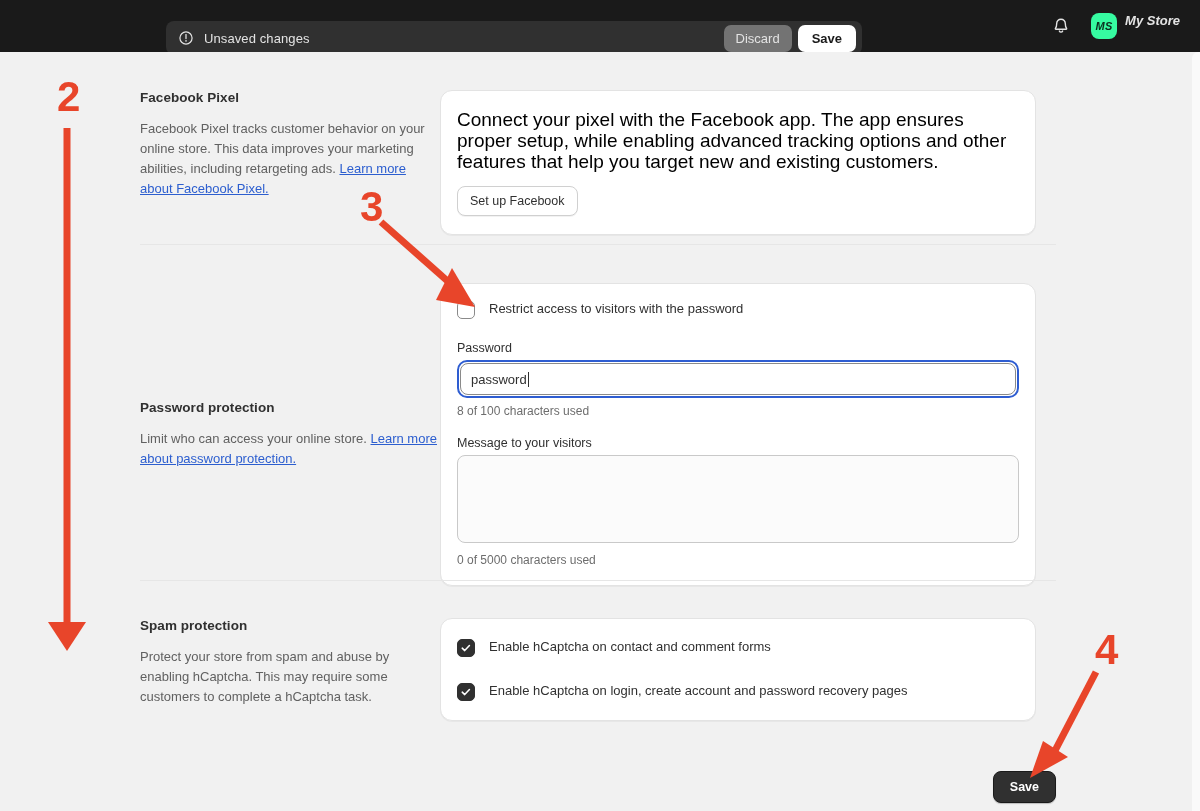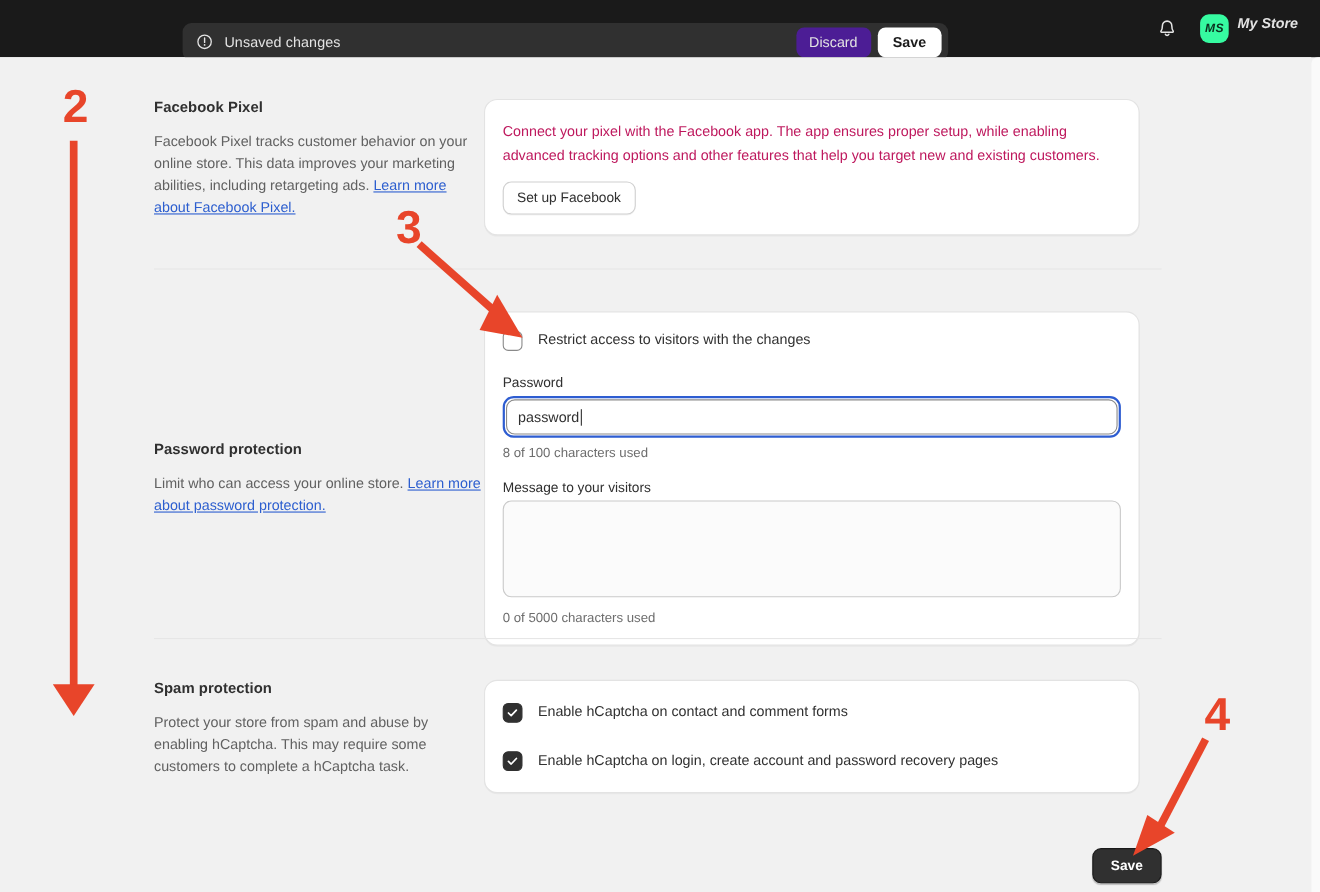--- a/index.html
+++ b/index.html
@@ -26,21 +26,21 @@
     display: flex; align-items: center;
     padding: 0 6px 0 12px;
     margin-top: 12px;
   }
   .warn-icon { width: 16px; height: 16px; flex: 0 0 16px; margin-right: 10px; }
   .saveband-label {
     color: #e3e3e3; font-size: 13px; letter-spacing: .1px;
     flex: 1 1 auto;
   }
   .discard-btn {
-    background: #4c1d95; color: #e3e3e3;
+    background: #737373; color: #e3e3e3;
     border: none; border-radius: 7px;
     font-size: 13px; font-family: inherit;
     padding: 6px 12px; margin-right: 6px;
     cursor: pointer; font-weight: 500;
   }
   .save-btn-top {
     background: #ffffff; color: #1a1a1a;
     border: none; border-radius: 7px;
     font-size: 13px; font-family: inherit; font-weight: 600;
     padding: 6px 14px; cursor: pointer;
@@ -98,21 +98,21 @@
   .card {
     background: #ffffff;
     border: 1px solid #e3e3e3;
     border-radius: 12px;
     box-shadow: 0 1px 0 rgba(0,0,0,.04);
     width: 596px;
   }
 
   .card-body { padding: 18px 18px 18px 16px; }
   .card-text {
-    font-size: 13px; line-height: 21px; color: #be185d;
+    font-size: 19px; line-height: 21px; color: #000000;
     margin: 0 0 14px 0;
   }
   .plain-btn {
     background: #ffffff; color: #303030;
     border: 1px solid #d0d0d0;
     border-radius: 8px;
     font-size: 12.5px; font-family: inherit; font-weight: 500;
     padding: 7px 12px; cursor: pointer;
     box-shadow: 0 1px 0 rgba(0,0,0,.05);
   }
@@ -248,21 +248,21 @@
       <p class="sec-desc">
         <span>Limit who can access your online store. </span><a class="lnk">Learn more about password protection.</a>
       </p>
     </div>
 
     <div class="card">
       <div class="card-body" style="padding:16px 16px 18px 16px;">
 
         <div class="cbrow" style="margin-bottom:22px;">
           <span class="cbox off"></span>
-          <span class="cb-label">Restrict access to visitors with the changes</span>
+          <span class="cb-label">Restrict access to visitors with the password</span>
         </div>
 
         <p class="field-label">Password</p>
         <div class="input-focus-wrap">
           <div class="input-faux">
               <span>password</span>
               <span class="caret"></span>
             </div>
         </div>
         <p class="hint">8 of 100 characters used</p>

